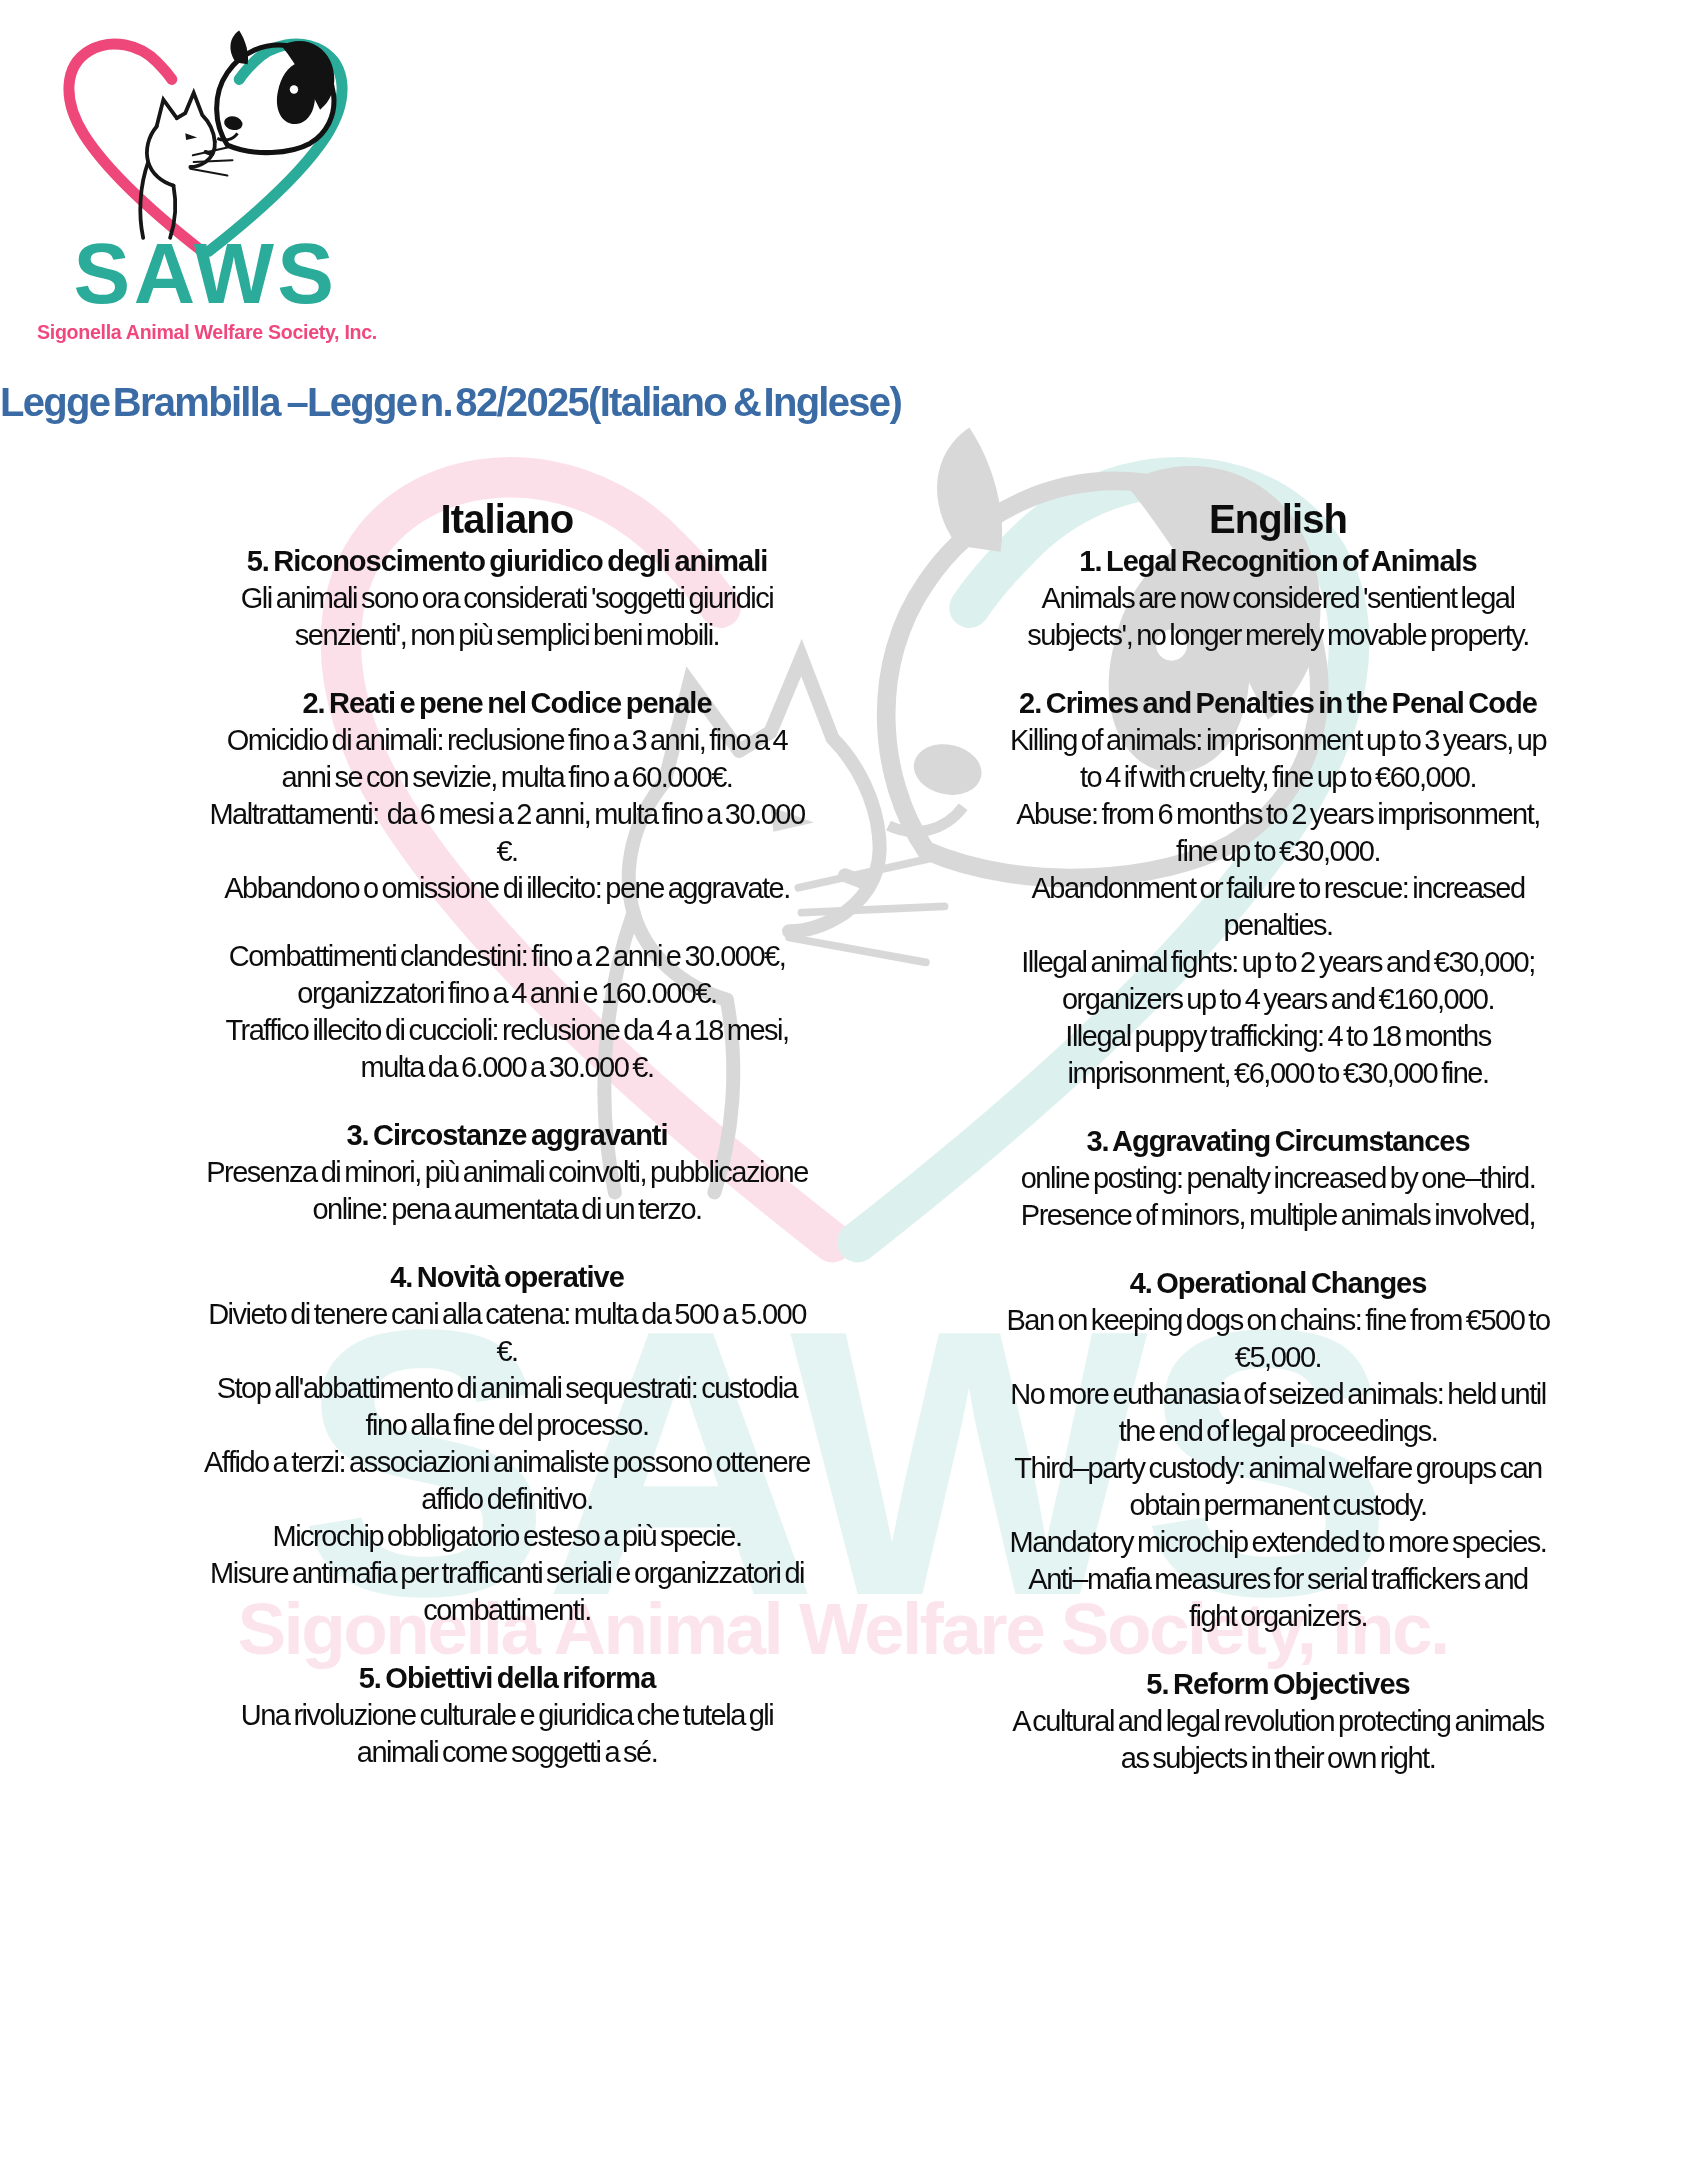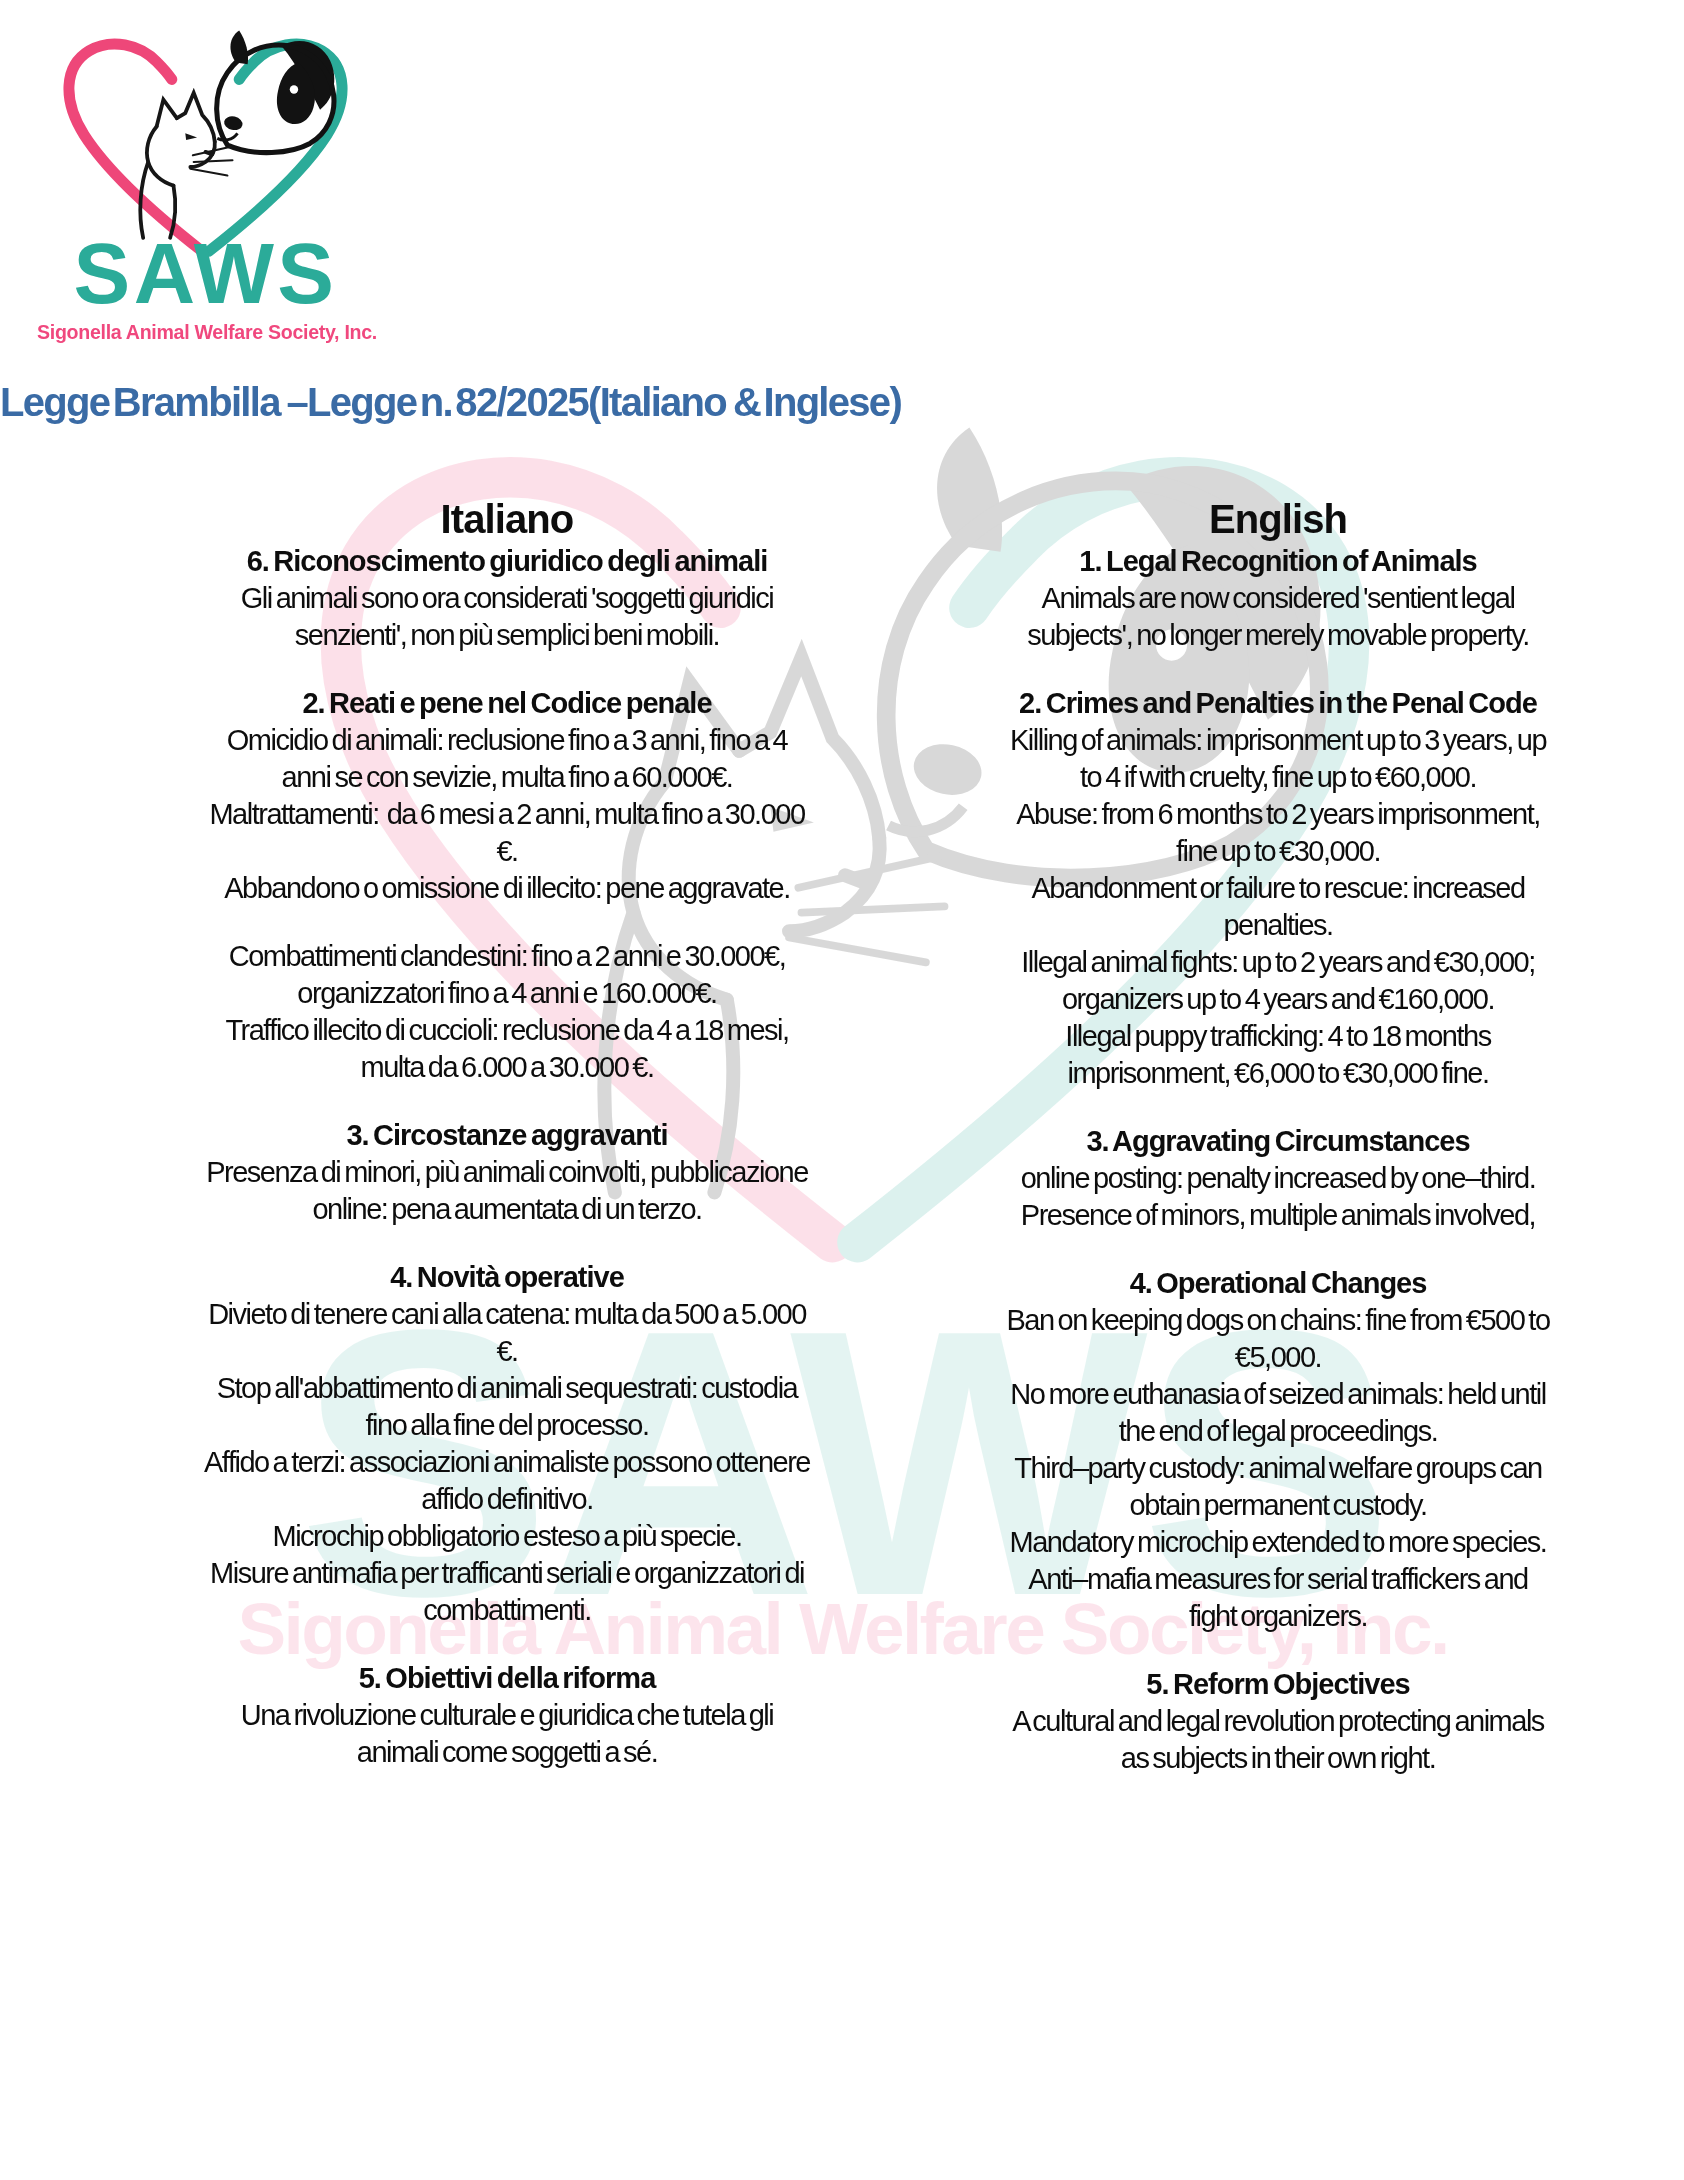--- a/index.html
+++ b/index.html
@@ -122,21 +122,21 @@
   </header>
 
   <h1 class="doc-title">Legge Brambilla  –Legge n. 82/2025(Italiano  &amp; Inglese)</h1>
 
   <main>
     <section class="col col-italian">
         <div class="blk heading">
           <div class="line">Italiano</div>
         </div>
         <div class="blk title">
-          <div class="line">6. Riconoscimento giuridico degli animali</div>
+          <div class="line">5. Riconoscimento giuridico degli animali</div>
         </div>
         <div class="blk body">
           <div class="line">Gli animali sono ora considerati 'soggetti giuridici</div>
           <div class="line">senzienti', non più semplici beni mobili.</div>
         </div>
         <div class="blk gap"></div>
         <div class="blk title">
           <div class="line">2. Reati e pene nel Codice penale</div>
         </div>
         <div class="blk body">

